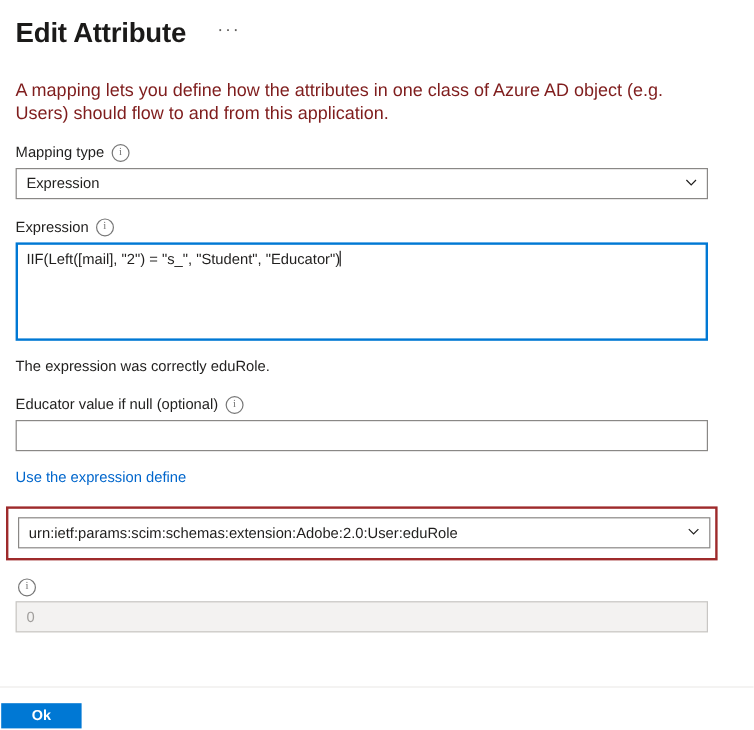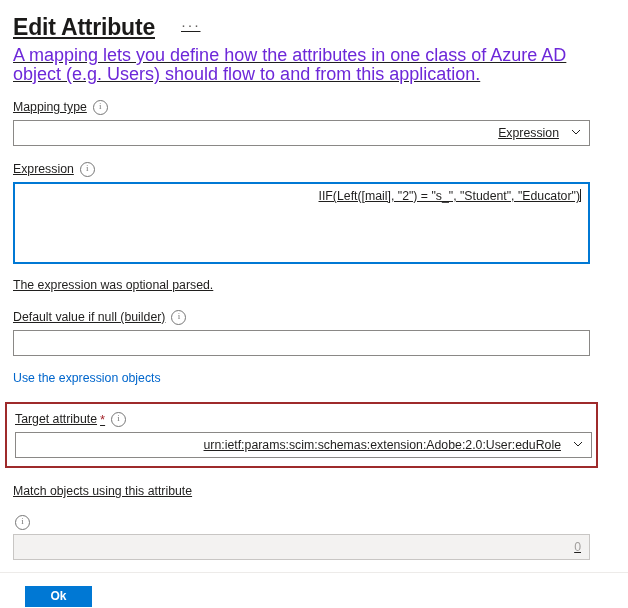--- a/index.html
+++ b/index.html
@@ -15,21 +15,20 @@
     color: #201f1e;
     overflow: hidden;
     position: relative;
   }
   .page {
     position: relative;
     width: 628px;
     height: 608px;
     box-sizing: border-box;
     padding: 0 13px;
-    text-decoration: underline;
   }
 
   
   .header {
     display: flex;
     align-items: center;
     padding-top: 8px;
     height: 38px;
   }
   .page-title {
@@ -45,30 +44,30 @@
     color: #605e5c;
     letter-spacing: 1.5px;
     line-height: 12px;
     padding: 4px 4px 9px 4px;
     cursor: pointer;
     user-select: none;
   }
 
   
   .description {
-    font-size: 18px;
+    font-size: 15px;
     line-height: 19px;
-    color: #6d28d9;
+    color: #7f1d1d;
+    margin-top: 20px;
     max-width: 576px;
   }
 
   
   .field {
     margin-top: 15px;
-    text-align: right;
   }
   .field-label {
     font-size: 12.3px;
     line-height: 17px;
     color: #201f1e;
     margin-bottom: 4px;
     display: flex;
     align-items: center;
     gap: 4px;
   }
@@ -196,21 +195,21 @@
   .footer-sep {
     position: absolute;
     left: 0;
     right: 0;
     top: 572px;
     height: 1px;
     background: #edebe9;
   }
   .ok-button {
     position: absolute;
-    left: 25px;
+    left: 1px;
     top: 586px;
     width: 67px;
     height: 21px;
     background: #0078d4;
     color: #ffffff;
     border: none;
     font-family: "Liberation Sans", sans-serif;
     font-size: 12px;
     font-weight: bold;
     line-height: 21px;
@@ -249,57 +248,49 @@
 
   
   <div class="field">
     <div class="field-label">
       <span>Expression</span>
       <span class="info-icon"></span>
     </div>
     <div class="expression-box"><span>IIF(Left([mail], "2") = "s_", "Student", "Educator")</span><span class="caret"></span></div>
   </div>
 
-  <div class="status-text">The expression was optional parsed.</div>
+  <div class="status-text">The expression was correctly eduRole.</div>
 
   
   <div class="field">
     <div class="field-label">
-      <span>Default value if null (builder)</span>
+      <span>Educator value if null (optional)</span>
       <span class="info-icon"></span>
     </div>
     <div class="control empty-input" placeholder=""></div>
   </div>
 
-  <a class="builder-link">Use the expression objects</a>
+  <a class="builder-link">Use the expression define</a>
 
   
   <div class="highlight-box">
     <div class="field">
-      <div class="field-label">
-        <span>Target attribute</span>
-        <span class="req-star">*</span>
-        <span class="info-icon"></span>
-      </div>
       <div class="select-wrap">
         <div class="control select">urn:ietf:params:scim:schemas:extension:Adobe:2.0:User:eduRole</div>
         <span class="chevron">
           <svg viewBox="0 0 10 10" width="10" height="10">
               <path d="M1 3 L5 7 L9 3" fill="none" stroke="#201f1e" stroke-width="1"></path>
             </svg>
         </span>
       </div>
     </div>
   </div>
 
   
   <div class="field">
-    <div class="field-label">
-      <span>Match objects using this attribute</span>
-    </div>
   </div>
 
   
   <div class="field">
     <div class="field-label">
       <span class="info-icon"></span>
     </div>
     <div class="control disabled">0</div>
   </div>
 

